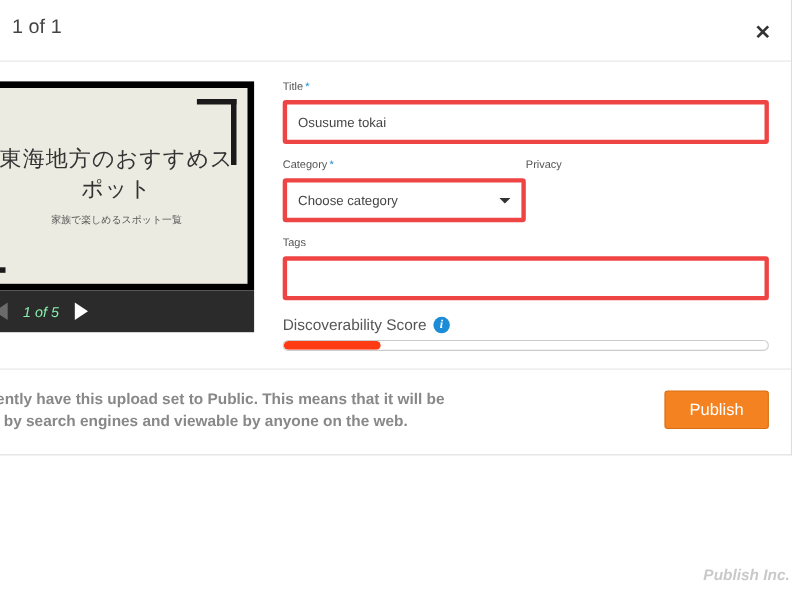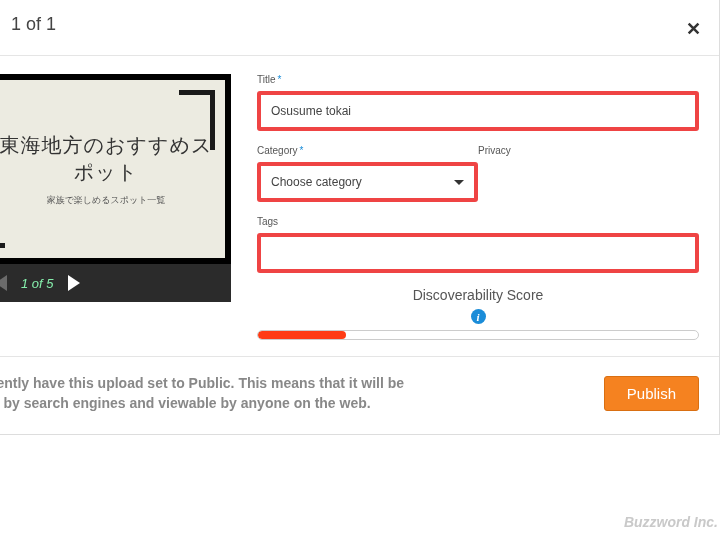--- a/index.html
+++ b/index.html
@@ -25,21 +25,21 @@
   .form-col { flex: 1; padding-left: 26px; }
   .form-group { margin-bottom: 14px; }
   .form-row-2 { display: flex; }
   .form-row-2 .form-group { flex: 1; }
   label { display: block; font-size: 10px; color: #555; margin-bottom: 6px; }
   .req { color: #1a8cd8; margin-left: 2px; }
   input[type=text], textarea, .select-box { width: 100%; border: 4px solid #ef4444; border-radius: 3px; padding: 9px 10px; font-size: 12px; font-family: inherit; color: #444; background: #fff; }
   textarea { height: 72px; resize: vertical; }
   .select-box { display: flex; align-items: center; justify-content: space-between; cursor: pointer; }
   .caret-down { width: 0; height: 0; border-left: 5px solid transparent; border-right: 5px solid transparent; border-top: 5px solid #333; }
-  .disc-label { font-size: 14px; color: #555; display: flex; align-items: center; gap: 6px; margin-bottom: 6px; flex-direction: column; }
+  .disc-label { font-size: 14px; color: #555; display: flex; align-items: center; gap: 6px; margin-bottom: 6px; }
   .info-icon { width: 15px; height: 15px; border-radius: 50%; background: #1a8cd8; color: #fff; font-size: 11px; font-weight: bold; display: inline-flex; align-items: center; justify-content: center; font-style: italic; font-family: Georgia, serif; }
   .score-track { width: 100%; height: 10px; border: 1px solid #ccc; border-radius: 6px; background: #fff; overflow: hidden; }
   .score-fill { height: 100%; background: #ff3b14; border-radius: 6px; }
   .footer { border-top: 1px solid #e5e5e5; padding: 16px 20px 20px 0; display: flex; align-items: center; justify-content: space-between; }
   .footer-text { color: #888; font-weight: bold; font-size: 14px; line-height: 1.45; max-width: 470px; }
   .publish-btn { background: #f58220; color: #fff; border: 1px solid #d96f12; border-radius: 3px; padding: 8px 22px; font-size: 15px; cursor: pointer; text-align: center; }
   .watermark { position: absolute; right: 10px; bottom: 6px; font-size: 14px; font-style: italic; color: #c9c9c9; font-weight: 600; }
 </style>
 </head>
 <body>
@@ -102,13 +102,13 @@
 
   <div class="footer">
     <div class="footer-text">
       <span>rently have this upload set to Public. This means that it will be</span><br>
       <span>d by search engines and viewable by anyone on the web.</span>
     </div>
     <button class="publish-btn">Publish</button>
   </div>
 </div>
 
-<div class="watermark">Buzzword Inc.</div>
+<div class="watermark">Publish Inc.</div>
 
 </body></html>

